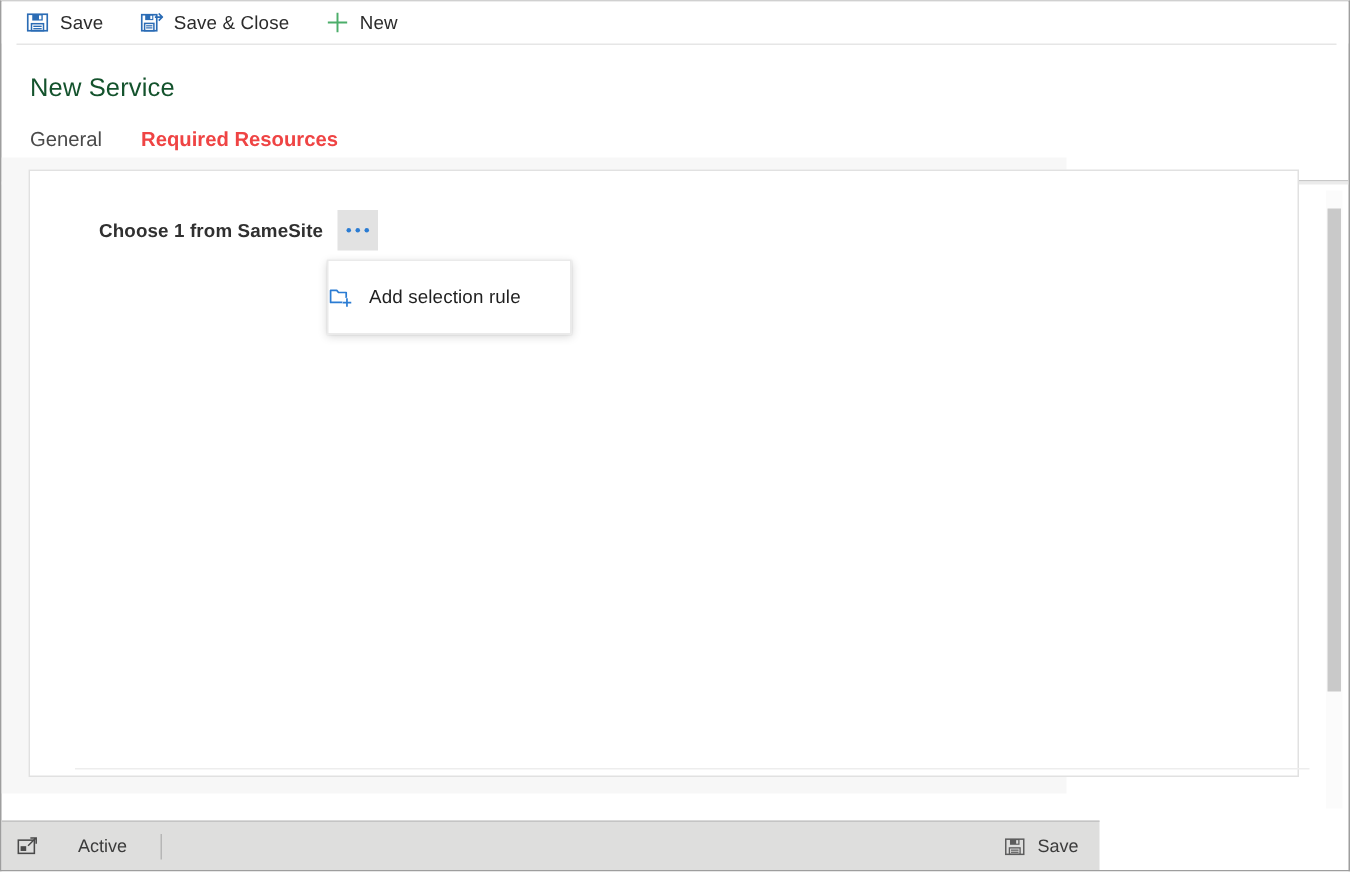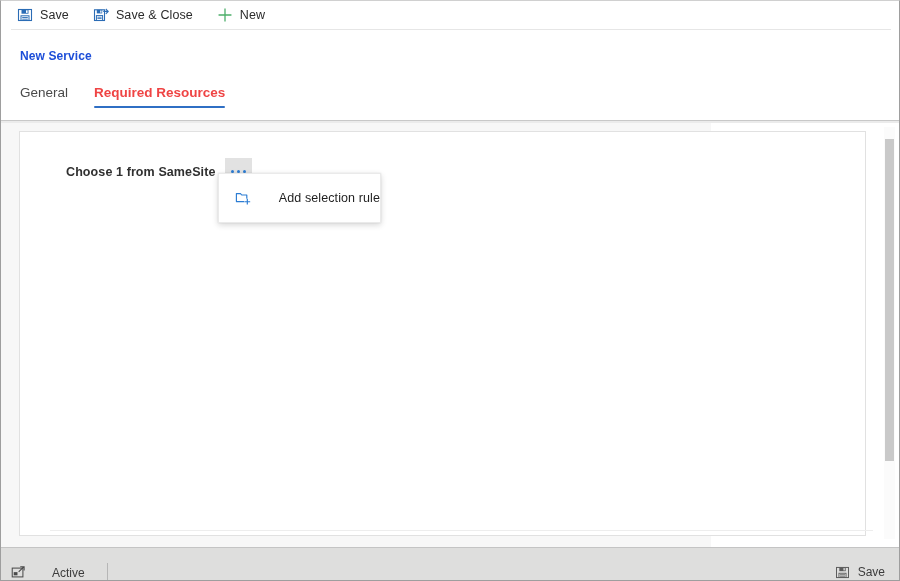--- a/index.html
+++ b/index.html
@@ -68,23 +68,23 @@
     color: #2b2b2b;
     white-space: nowrap;
     letter-spacing: .1px;
   }
 
   
   .page-title {
     position: absolute;
     left: 19px;
     top: 48px;
-    font-size: 12px;
-    font-weight: bold;
-    color: #1d4ed8;
+    font-size: 17px;
+    font-weight: normal;
+    color: #14532d;
     letter-spacing: .1px;
   }
   .tabstrip {
     position: absolute;
     left: 19px;
     top: 84px;
     display: flex;
     align-items: flex-start;
   }
   .tab {
@@ -123,21 +123,21 @@
     top: 120px;
     width: 898px;
     height: 2px;
     background: #ebebeb;
   }
 
   
   .body-area {
     position: absolute;
     left: 0;
-    top: 122px;
+    top: 104px;
     width: 710px;
     height: 424px;
     background: #f7f7f7;
   }
   .content-panel {
     position: absolute;
     left: 18px;
     top: 8px;
     width: 847px;
     height: 405px;
@@ -199,23 +199,22 @@
     border: 1px solid #eaeaea;
     box-shadow: 0 1.6px 6px rgba(0,0,0,0.16), 0 0.3px 1.2px rgba(0,0,0,0.12);
     padding: 8px 0 8px 0;
     box-sizing: border-box;
     z-index: 40;
   }
   .ctx-item {
     display: flex;
     align-items: center;
     height: 32px;
-    padding-left: 16px;
+    padding-left: 0;
     cursor: default;
-    justify-content: space-between;
   }
   .ctx-icon {
     width: 16px;
     height: 16px;
     margin-right: 11px;
     display: inline-flex;
     align-items: center;
     justify-content: center;
     flex: none;
   }
@@ -243,26 +242,26 @@
     height: 322px;
     background: #c9c9c9;
     border-radius: 0;
   }
 
   
   .statusbar {
     position: absolute;
     left: 0;
     bottom: 0;
-    width: 898px;
+    width: 732px;
     height: 33px;
     background: #dededd;
     border-top: 1px solid #c4c4c4;
     display: flex;
-    align-items: flex-end;
+    align-items: center;
     box-sizing: border-box;
   }
   .sb-expand {
     width: 22px;
     margin-left: 6px;
     display: inline-flex;
     align-items: center;
     justify-content: center;
     flex: none;
   }

